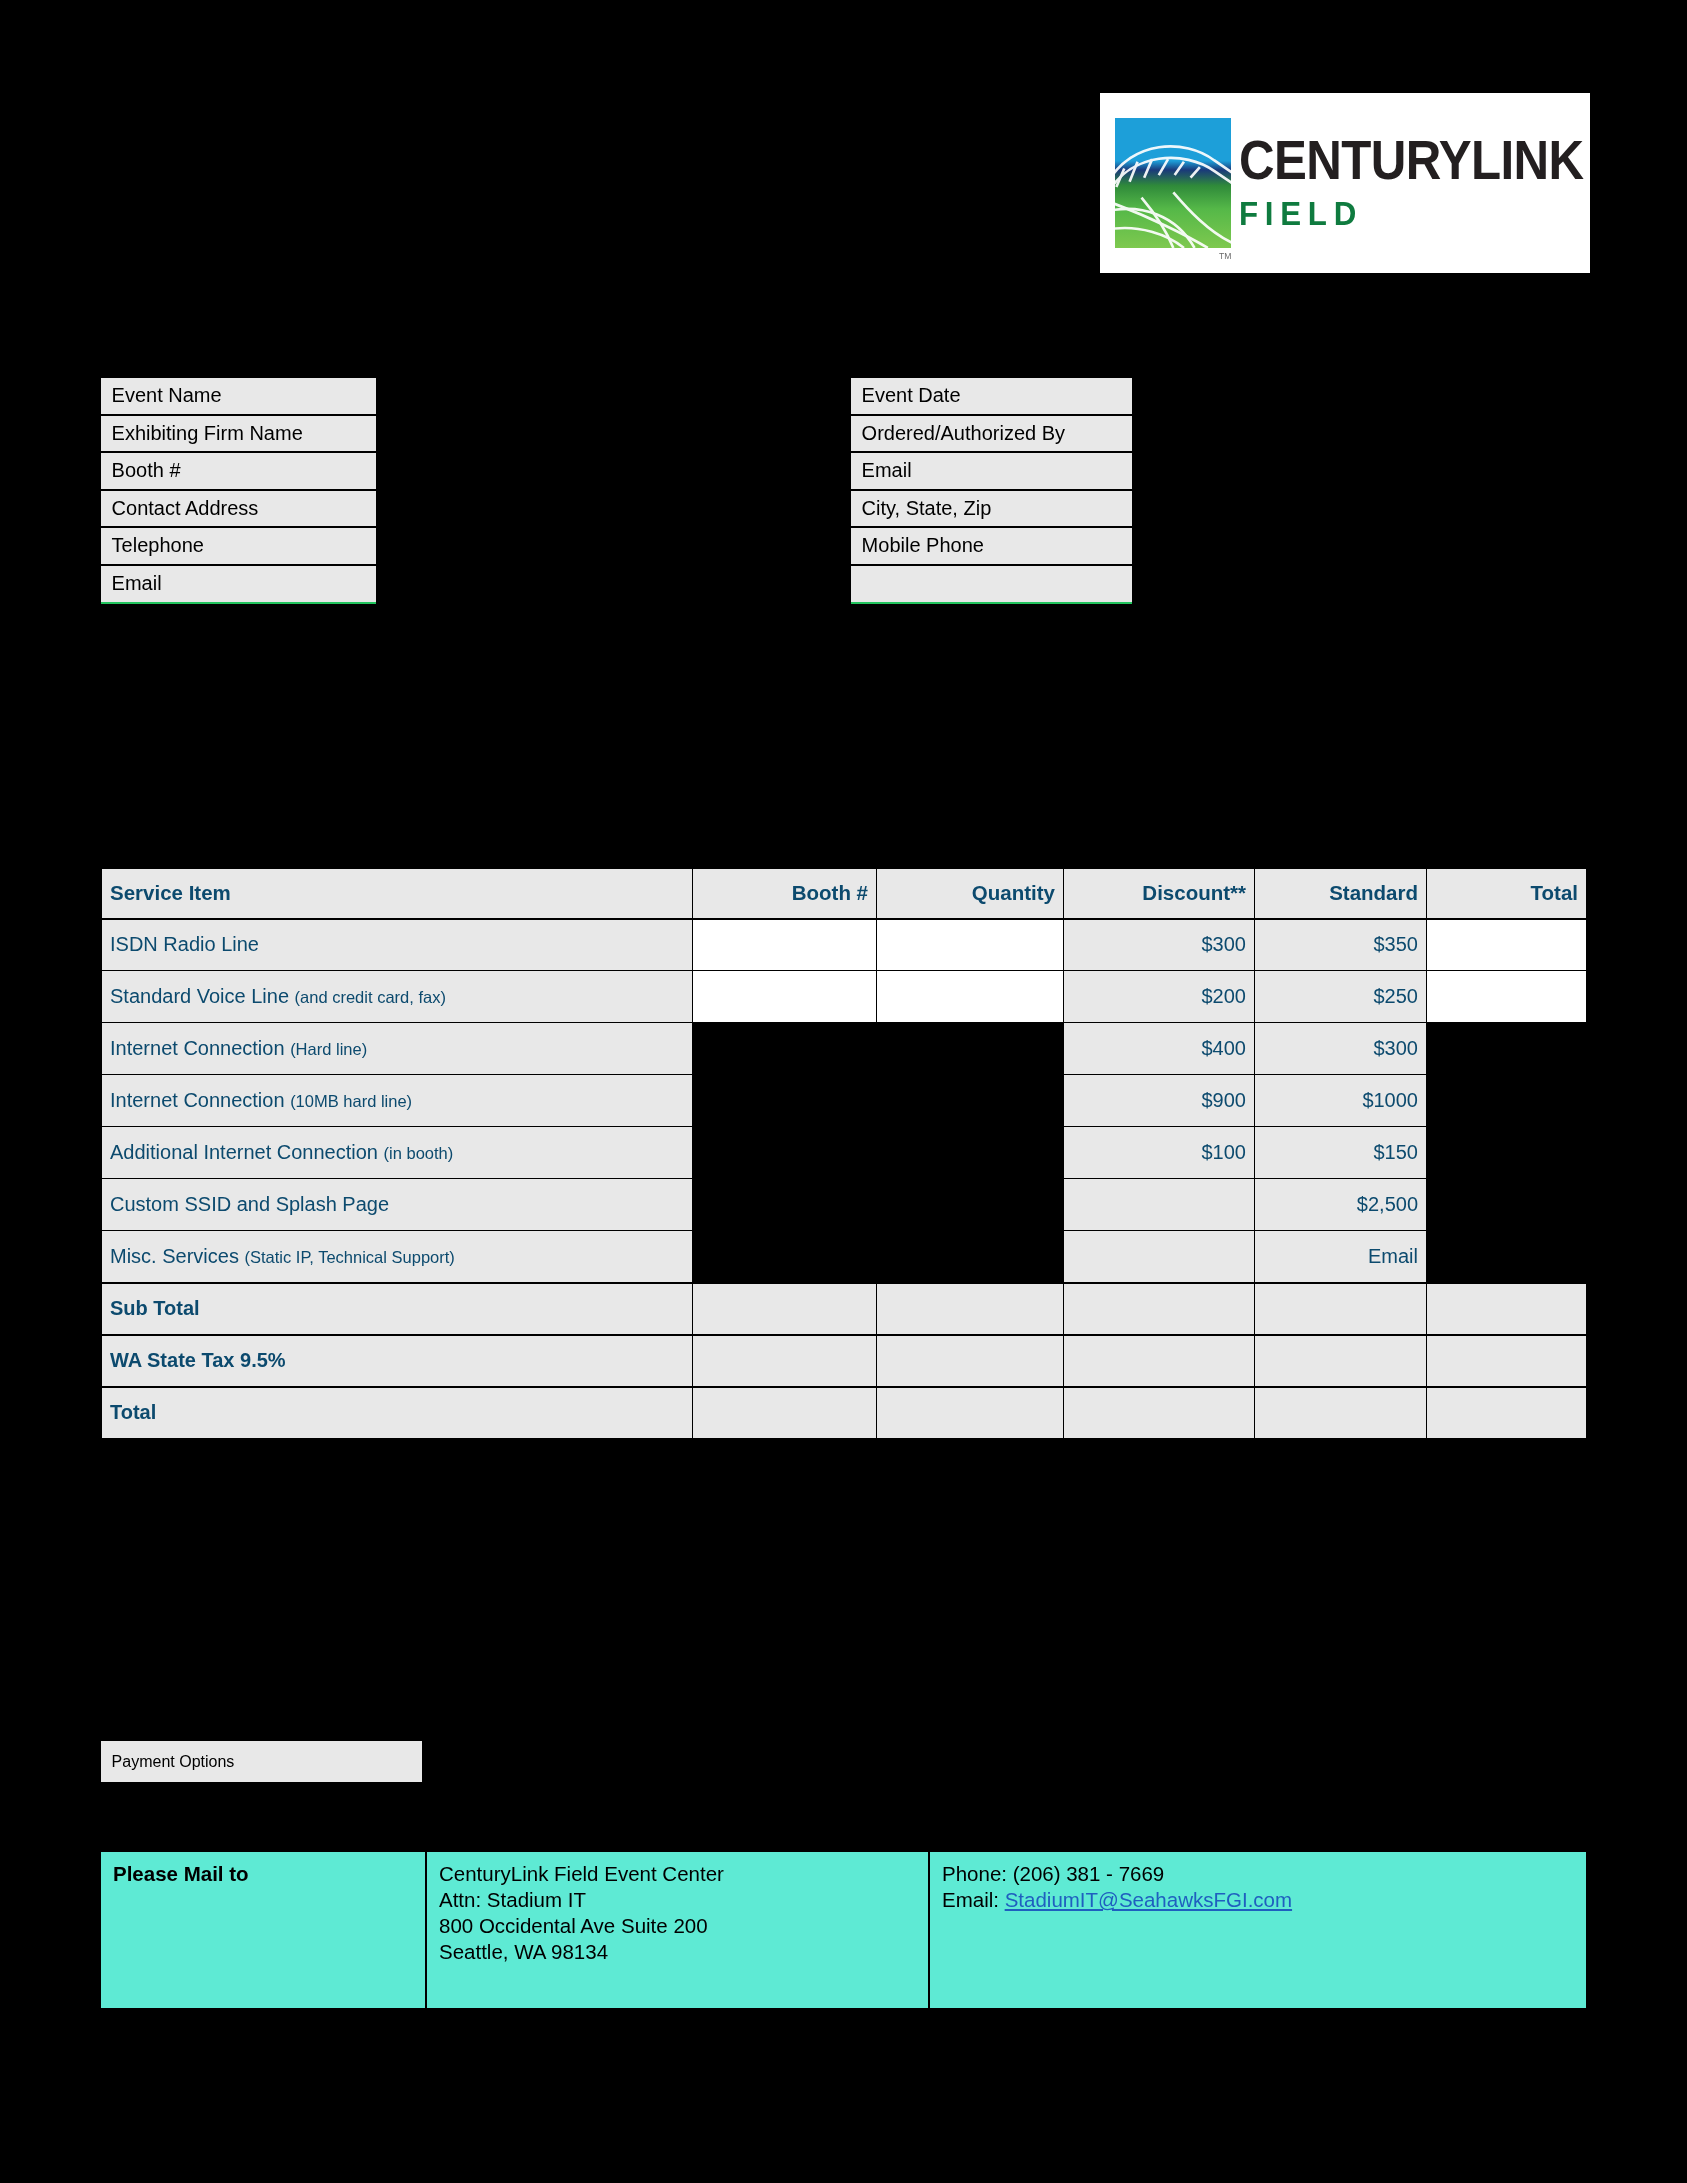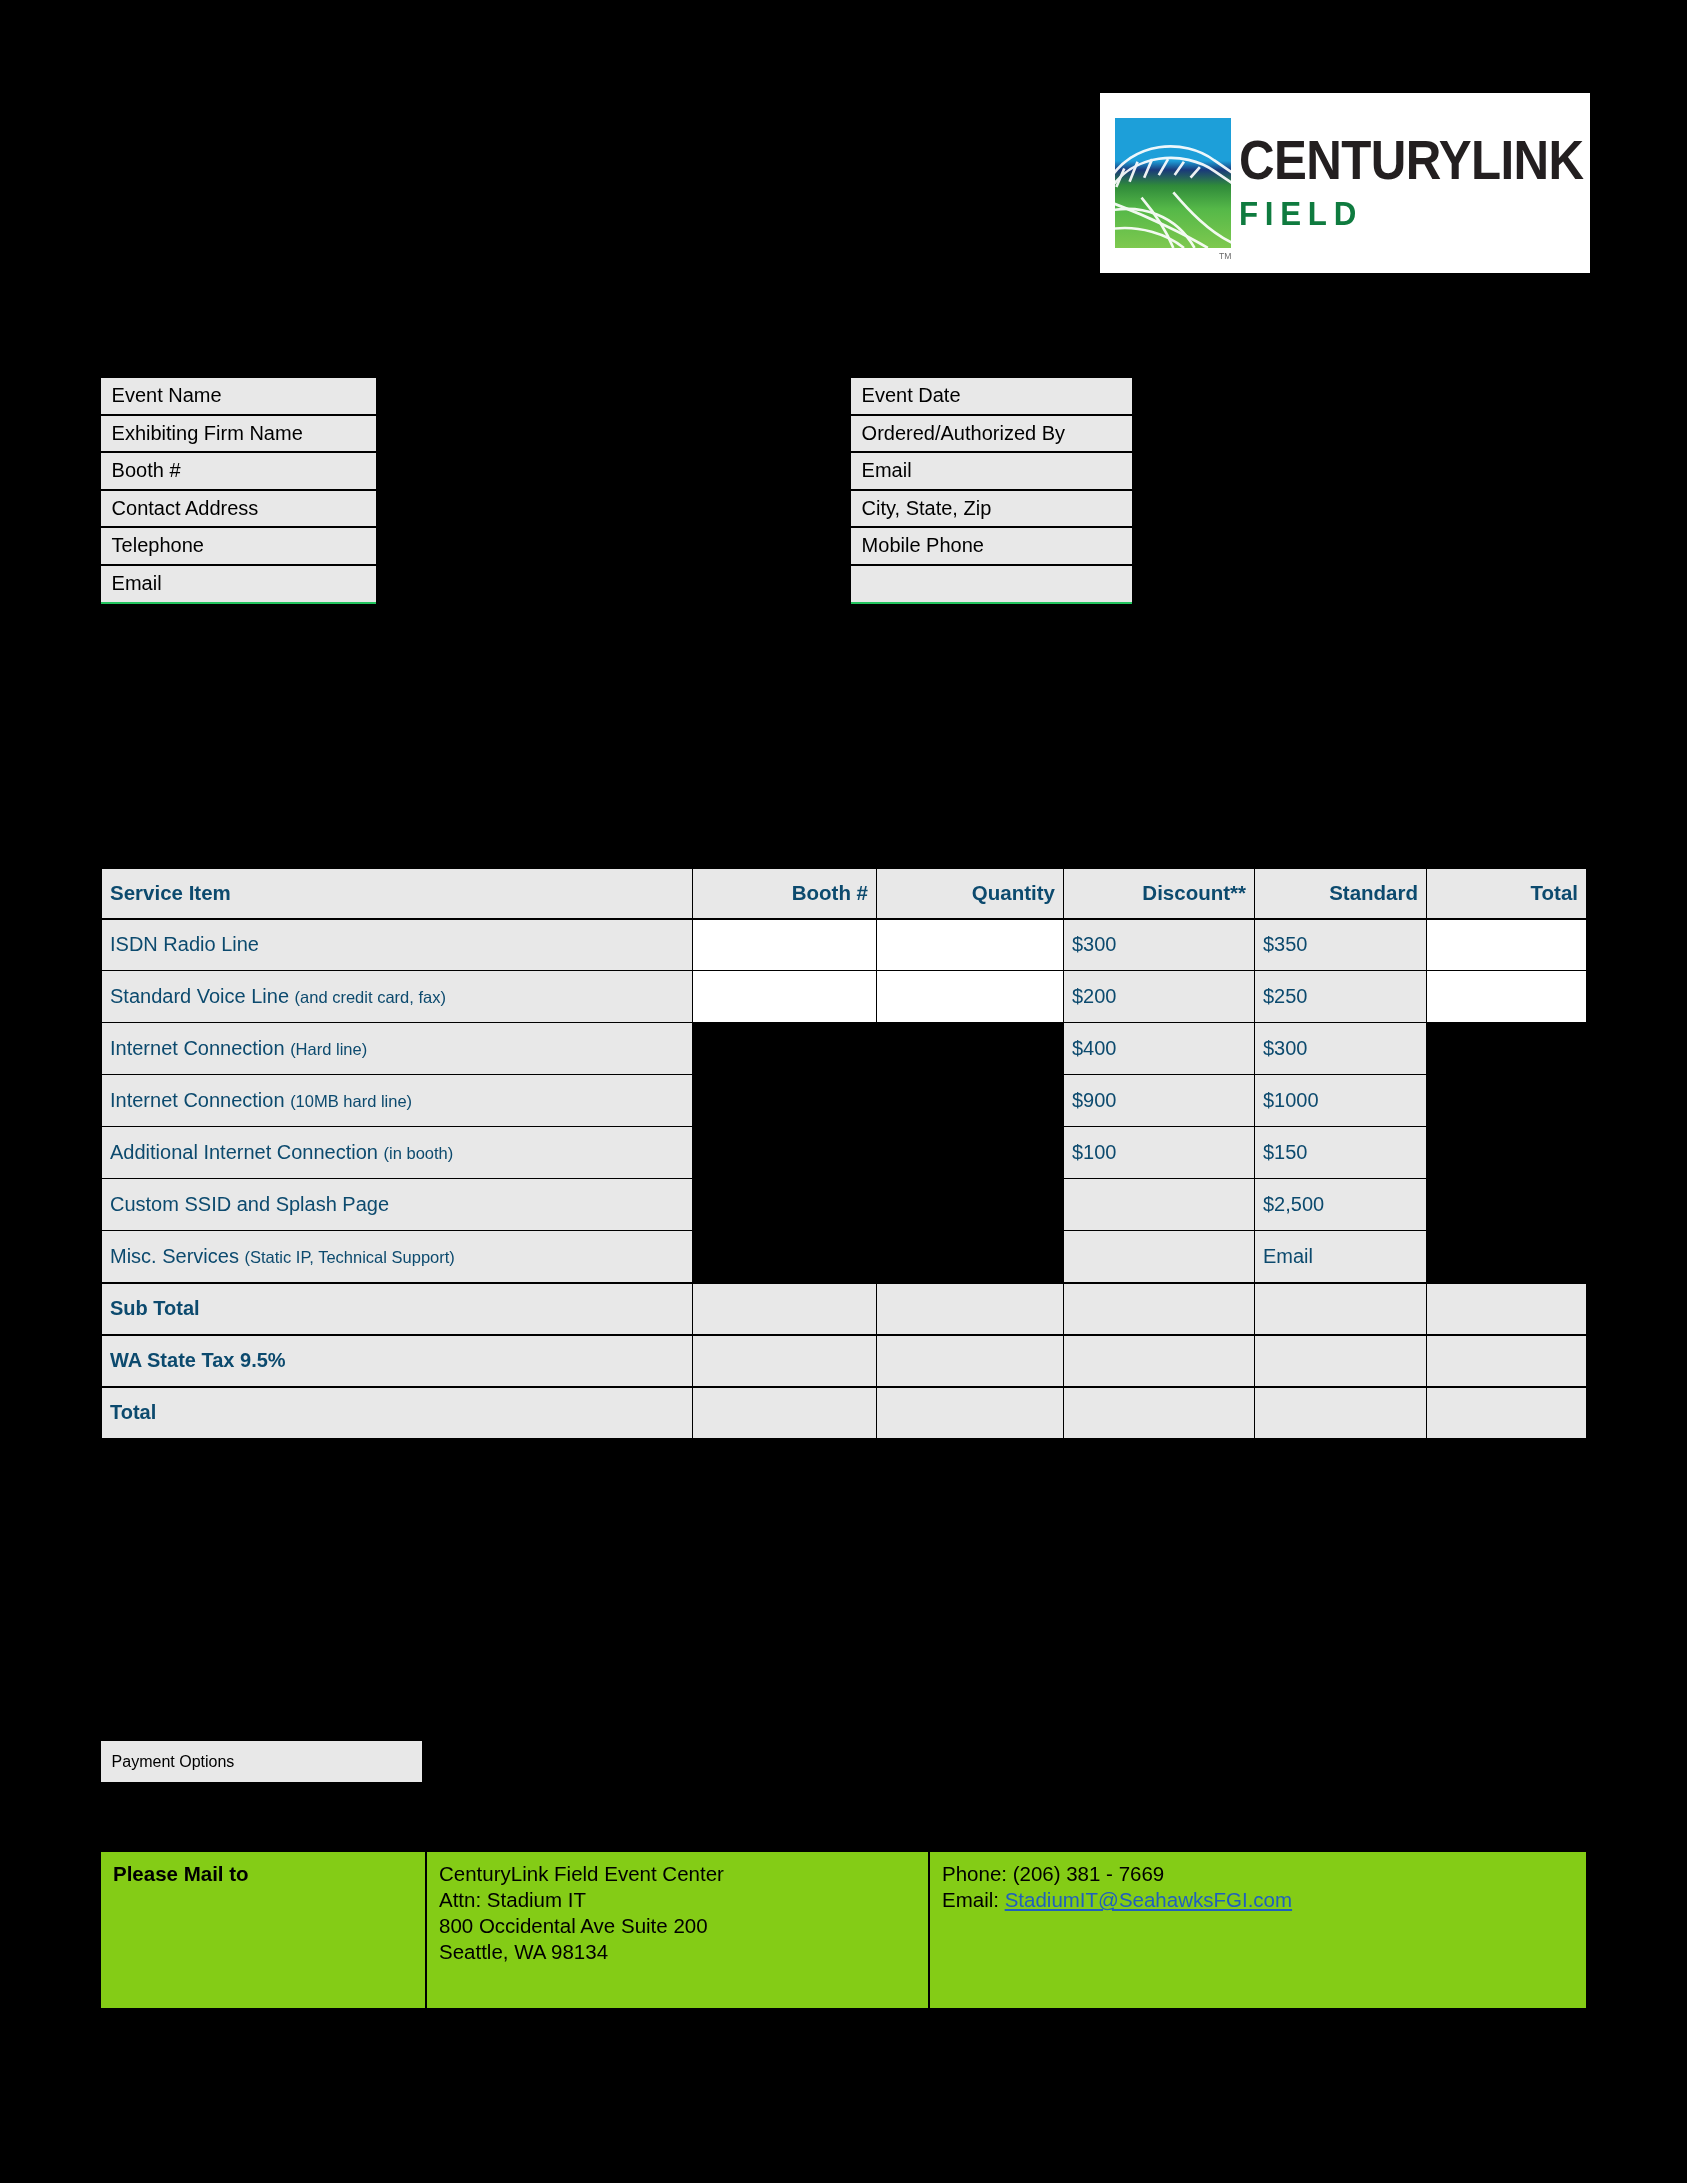--- a/index.html
+++ b/index.html
@@ -124,21 +124,21 @@
     vertical-align: middle;
   }
   .svc-table thead th {
     font-weight: bold;
     font-size: 20.5px;
     height: 50px;
     border-bottom: 2.6px solid #000;
   }
   .svc-table thead th.left  { text-align: left; }
   .svc-table thead th.right { text-align: right; }
-  .svc-table td.money { text-align: left; }
+  .svc-table td.money { text-align: right; }
   .svc-table td.blank-white { background: #ffffff; }
   .svc-table td.blank-black {
     background: #000000;
     border-left-color: #000;
     border-right-color: #000;
     border-top-color: #000;
     border-bottom-color: #000;
   }
   .svc-table tr.item td { height: 52px; }
   .svc-table tr.total-row td {
@@ -166,21 +166,21 @@
     font-size: 16px;
   }
 
   
   #mail-block {
     position: absolute;
     left: 101px;
     top: 1850px;
     width: 1485px;
     height: 160px;
-    background: #84cc16;
+    background: #5eead4;
     border-top: 2px solid #000;
     border-bottom: 2px solid #000;
     box-sizing: border-box;
     display: flex;
   }
   #mail-block .col {
     box-sizing: border-box;
     padding: 9.3px 12px 6.6px 12px;
     font-size: 20.5px;
     line-height: 1.26;

